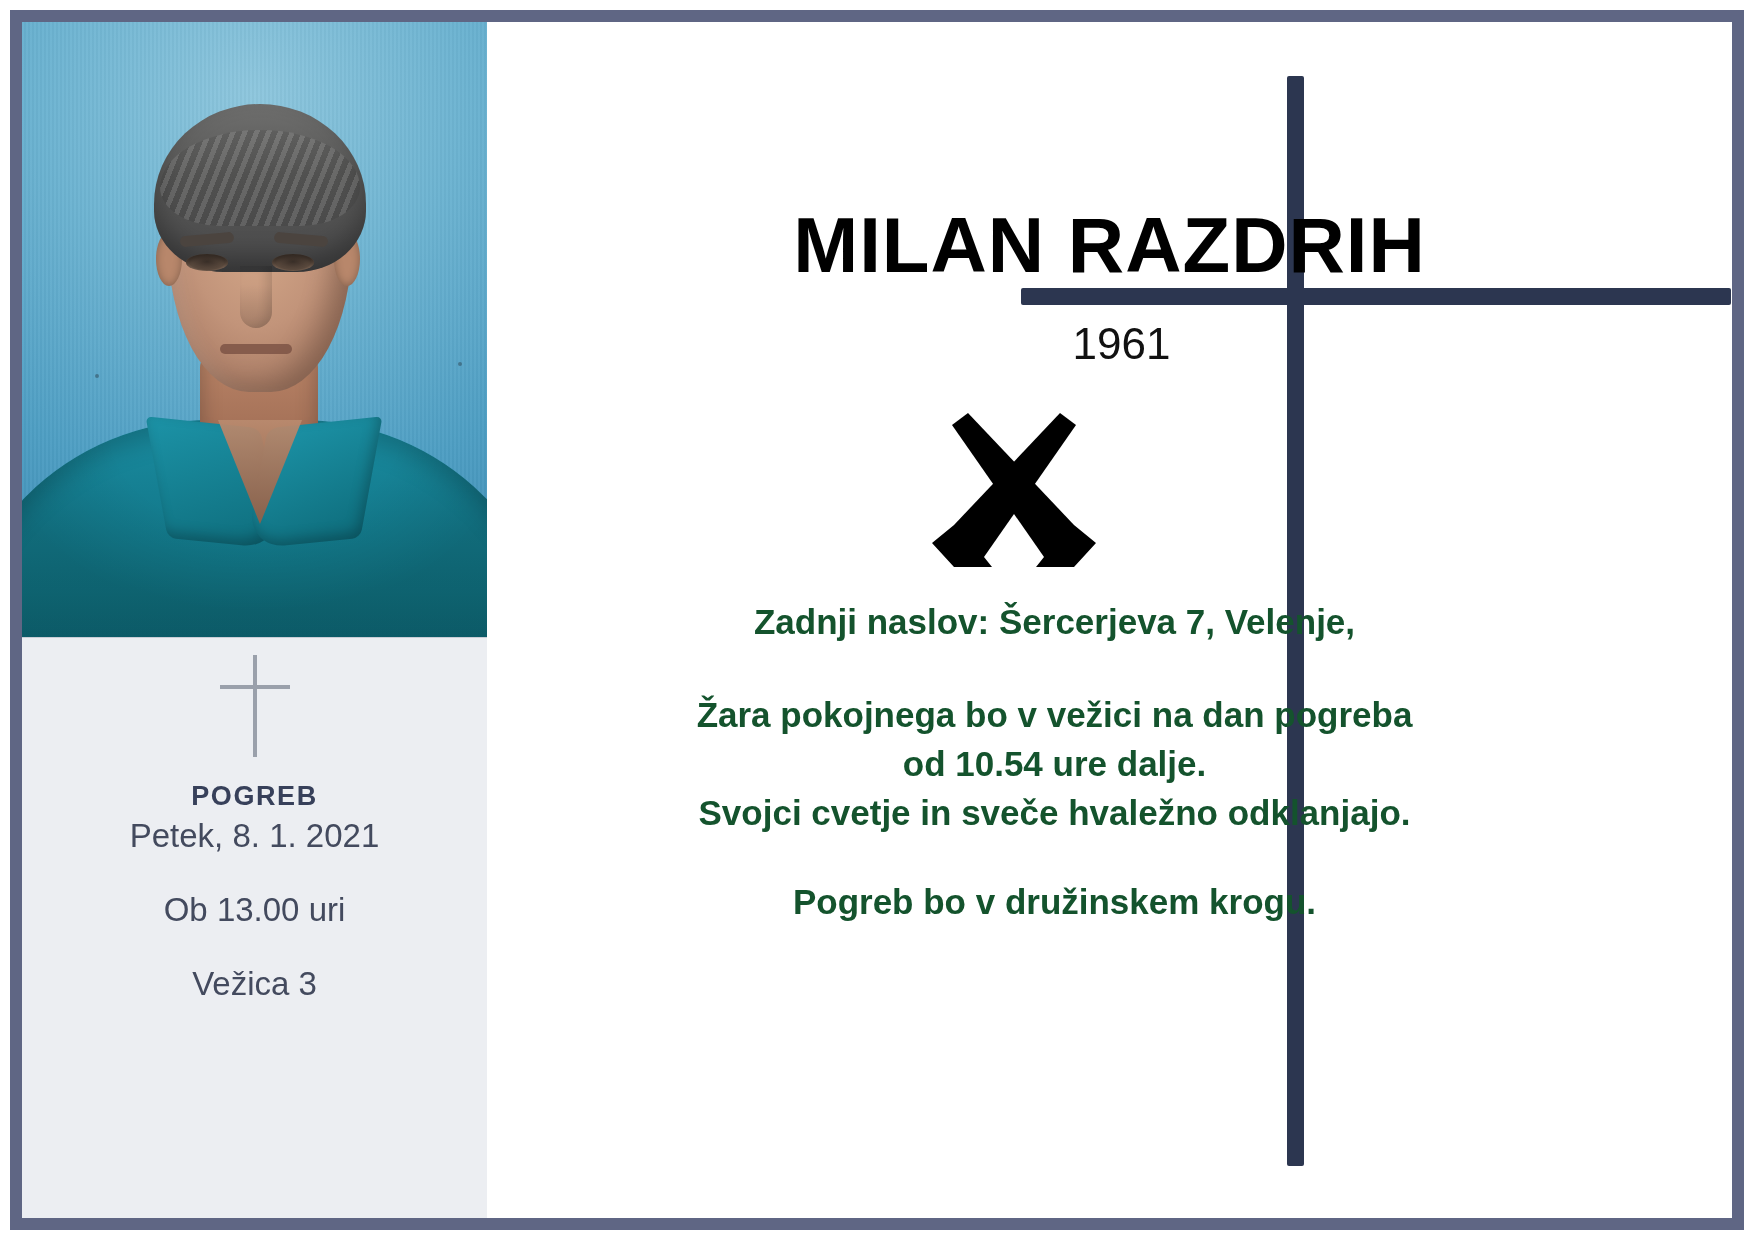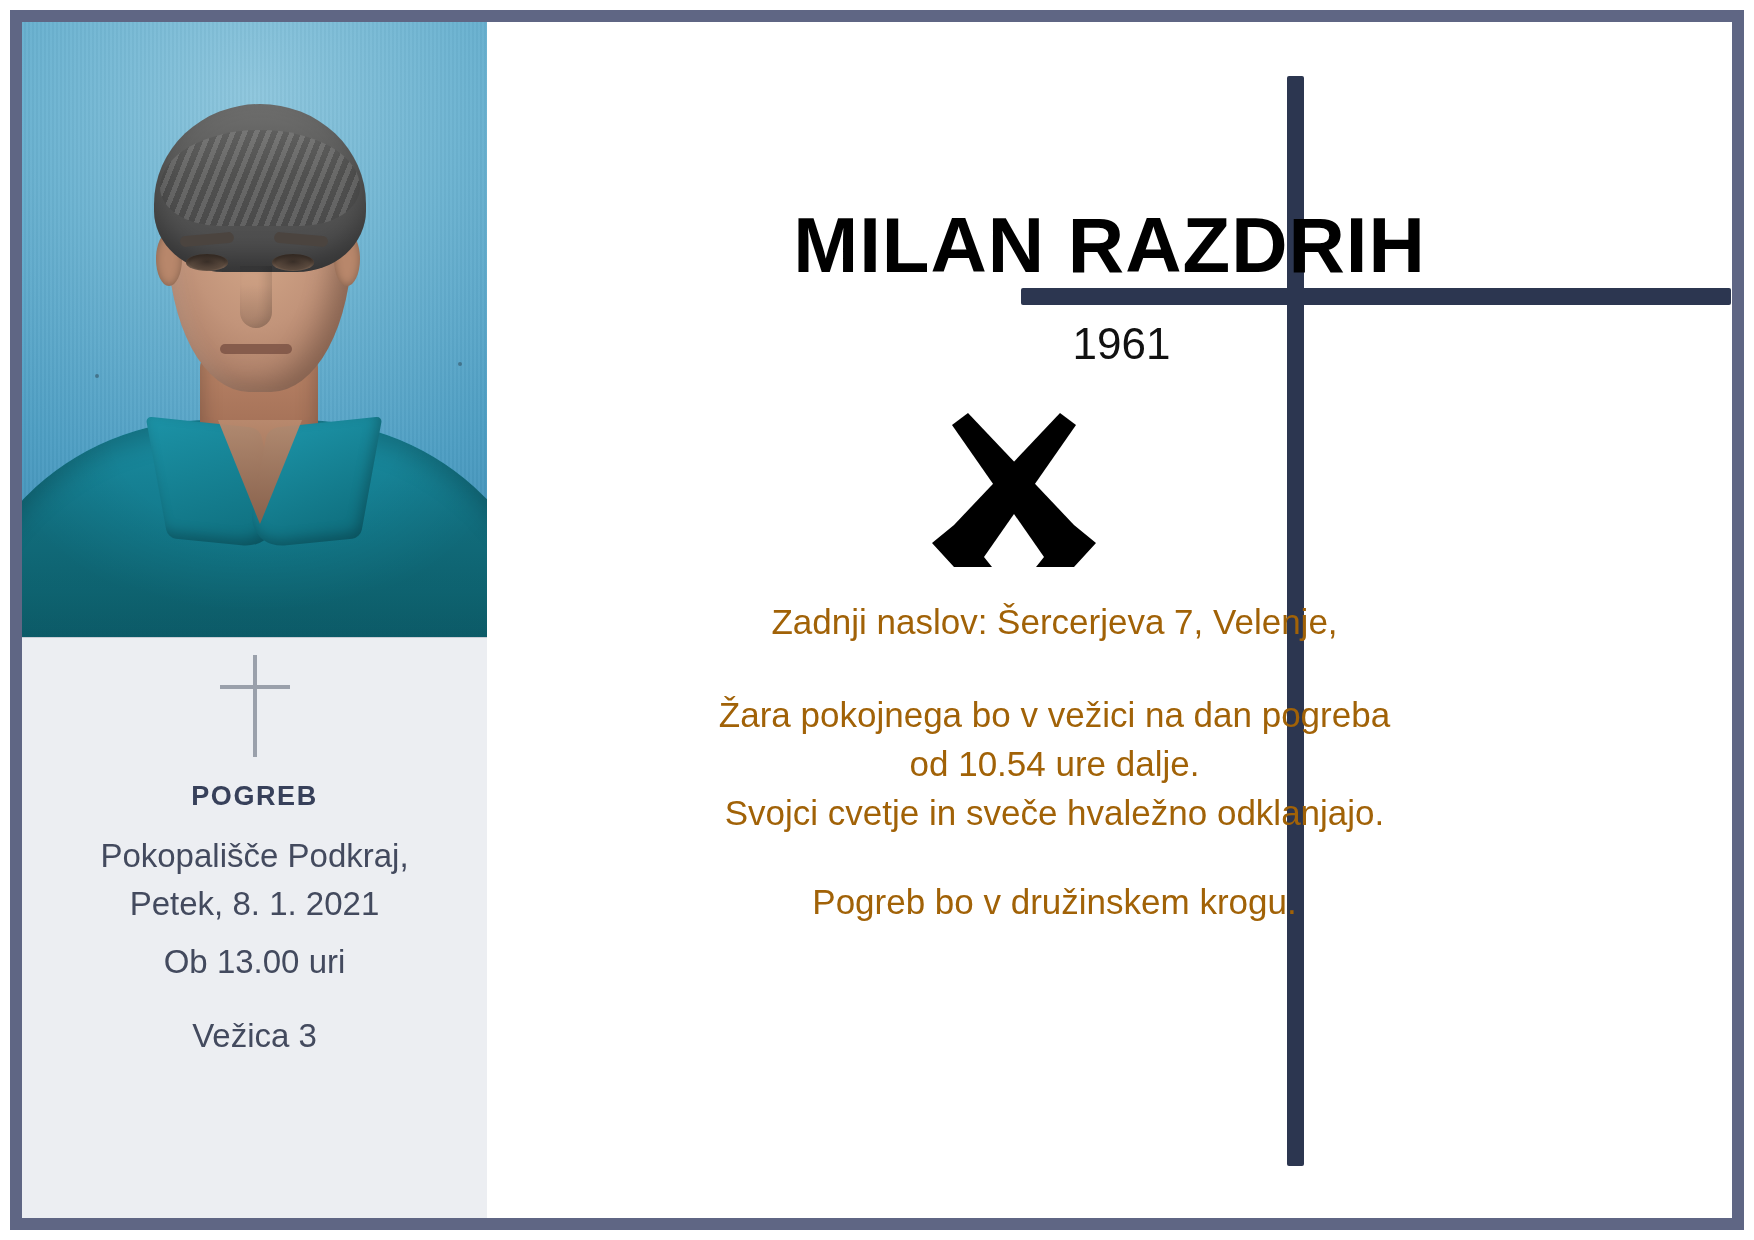--- a/index.html
+++ b/index.html
@@ -179,21 +179,21 @@
     letter-spacing:1.6px;
     color:#37405a;
   }
   .funeral-line{
     font-size:33px;
     line-height:48px;
     color:#434a5e;
     font-weight:300;
   }
   .fl-place{margin-top:20px;}
-  .fl-time{margin-top:10px;}
+  .fl-time{margin-top:26px;}
   .fl-vezica{margin-top:26px;}
 
   
   .right-col{
     position:absolute;
     left:465px; top:0; right:0; bottom:0;
     background:#ffffff;
   }
 
   
@@ -244,24 +244,24 @@
     left:437px; top:385px;
     width:180px; height:160px;
   }
   .miner-symbol svg{display:block;width:100%;height:100%;}
 
   
   .body-text{
     position:absolute;
     left:40px; right:150px; top:575px;
     text-align:center;
-    color:#a16207;
+    color:#14532d;
     font-size:35px;
     line-height:49px;
-    font-weight:400;
+    font-weight:700;
   }
   .bt-gap{height:44px;}
   .bt-gap-sm{height:40px;}
   .bt-right{text-align:right;}
 </style>
 </head>
 <body>
 
 <div class="obituary-frame">
   <div class="card">
@@ -289,21 +289,20 @@
         <div class="ph-mouth"></div>
       </div>
       <div class="portrait-edge"></div>
 
       <div class="funeral-block">
         <div class="small-cross">
           <div class="v"></div>
           <div class="h"></div>
         </div>
         <div class="pogreb-label">POGREB</div>
-        <div class="funeral-line fl-place">Pokopališče Podkraj,</div>
         <div class="funeral-line">Petek, 8. 1. 2021</div>
         <div class="funeral-line fl-time">Ob 13.00 uri</div>
         <div class="funeral-line fl-vezica">Vežica 3</div>
       </div>
     </div>
 
     <div class="right-col">
 
       <div class="big-cross">
         <div class="bc-v"></div>

